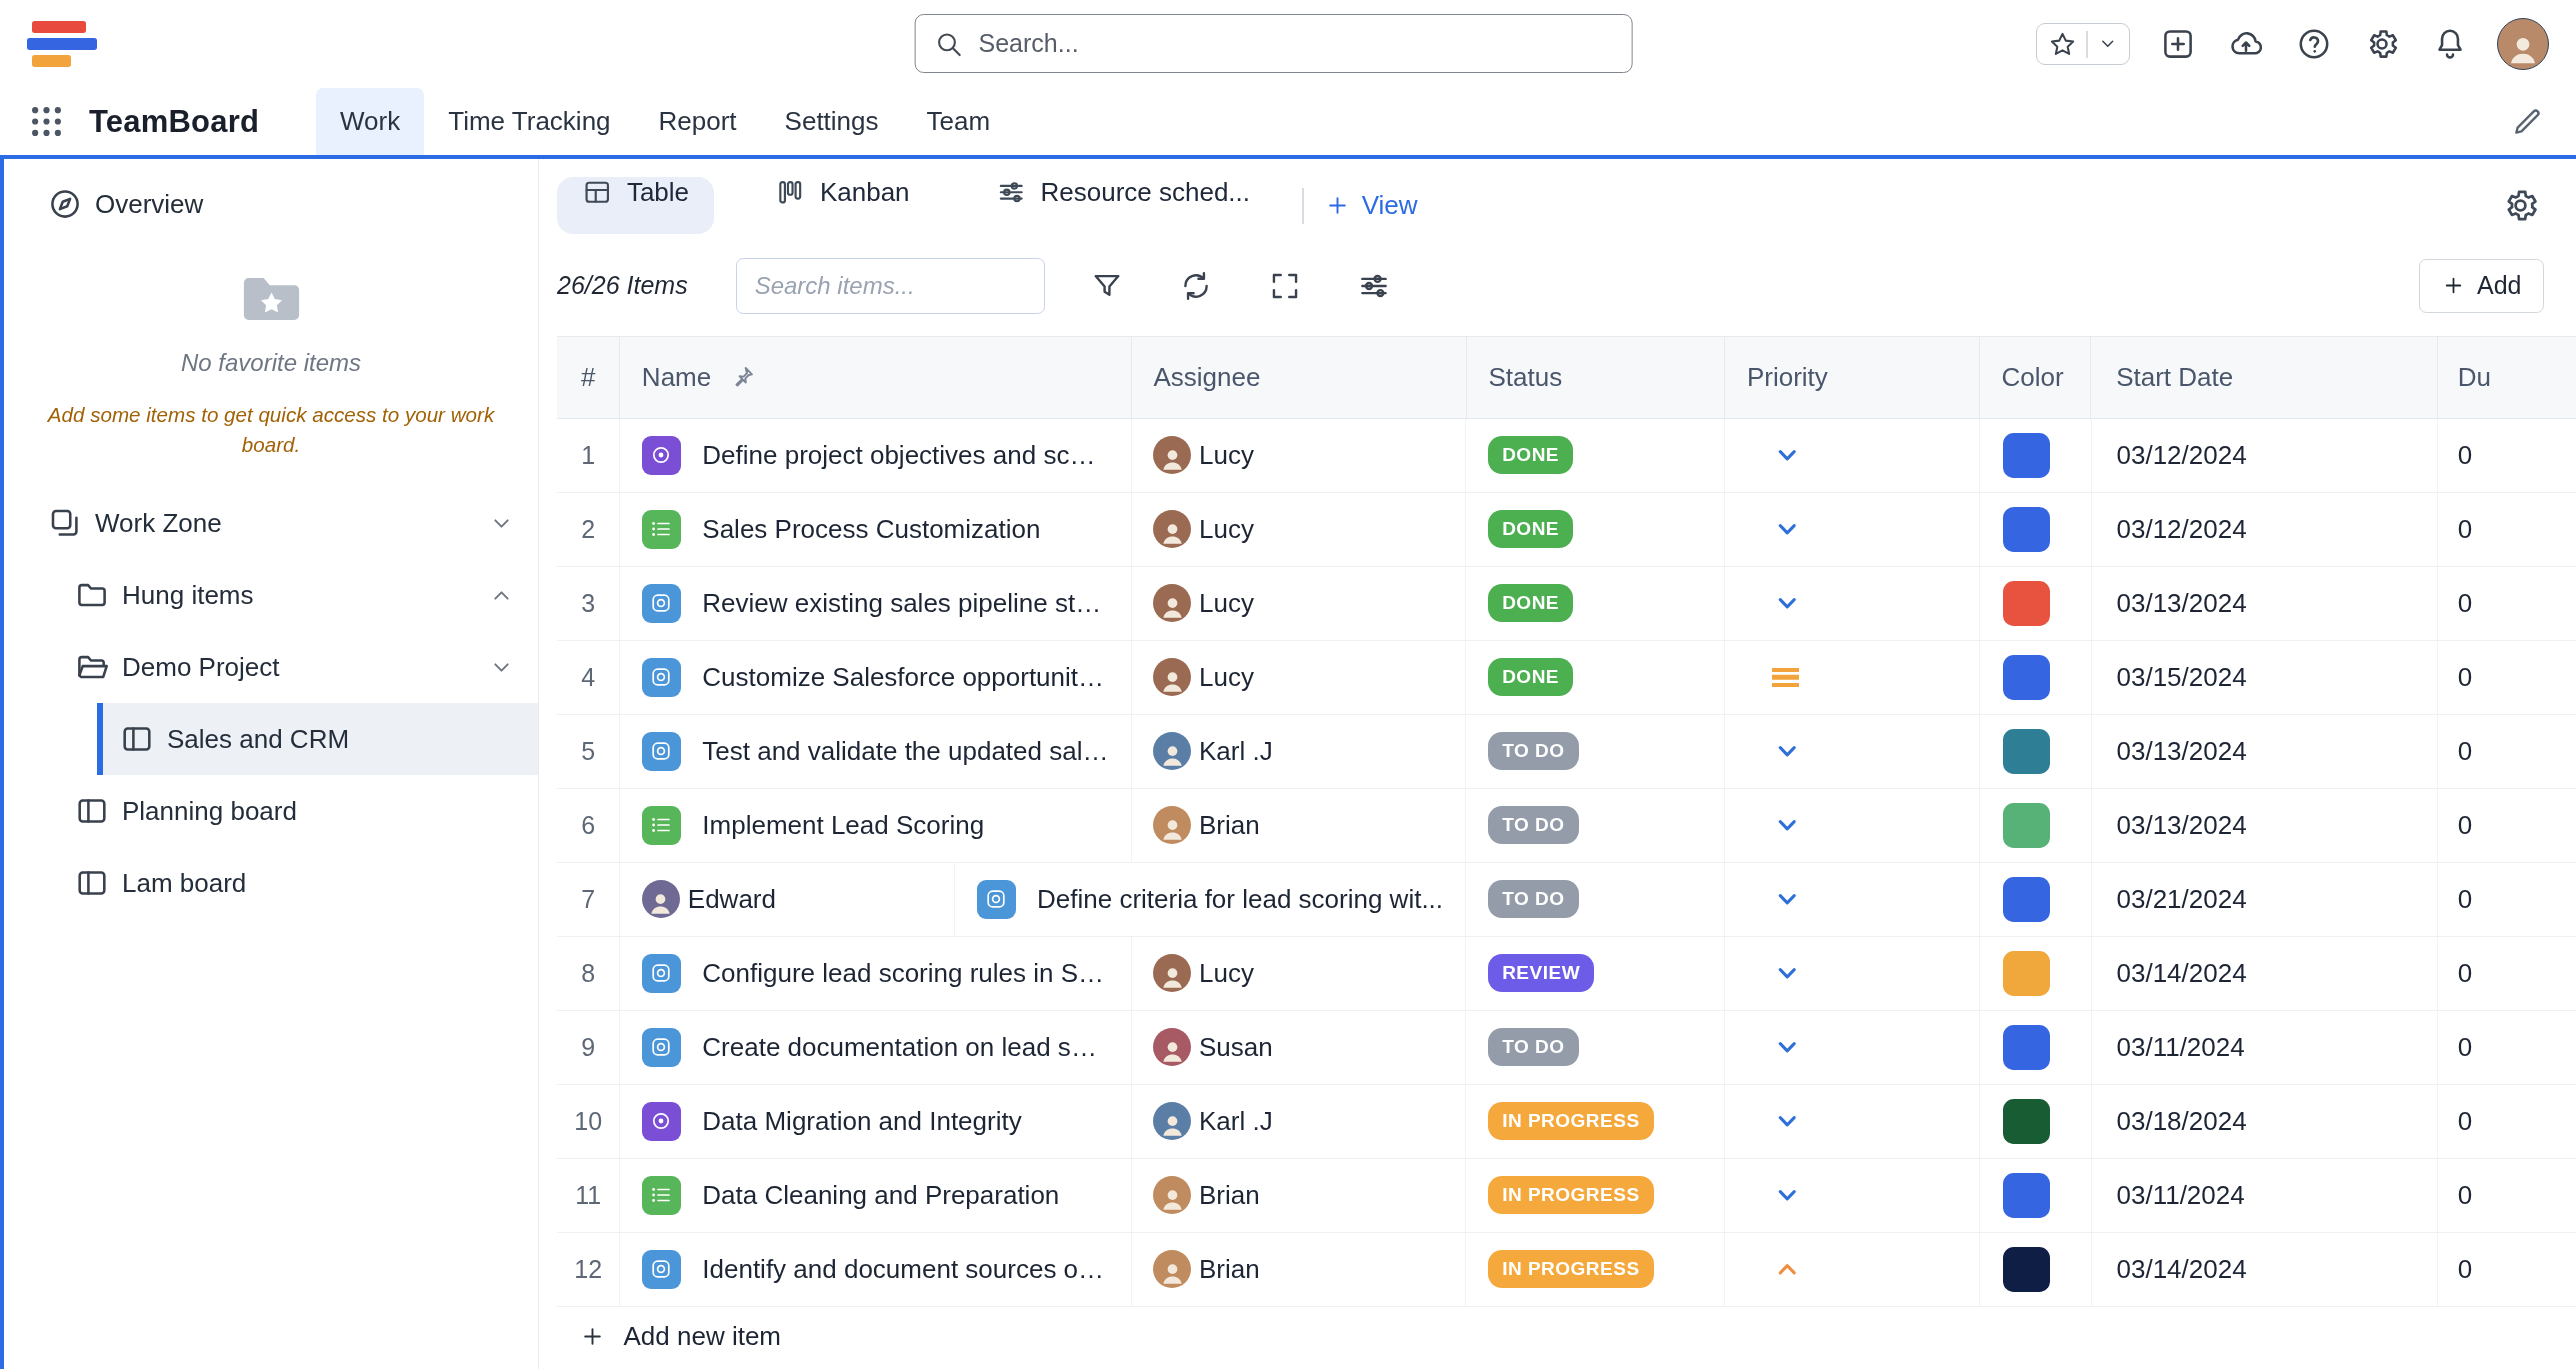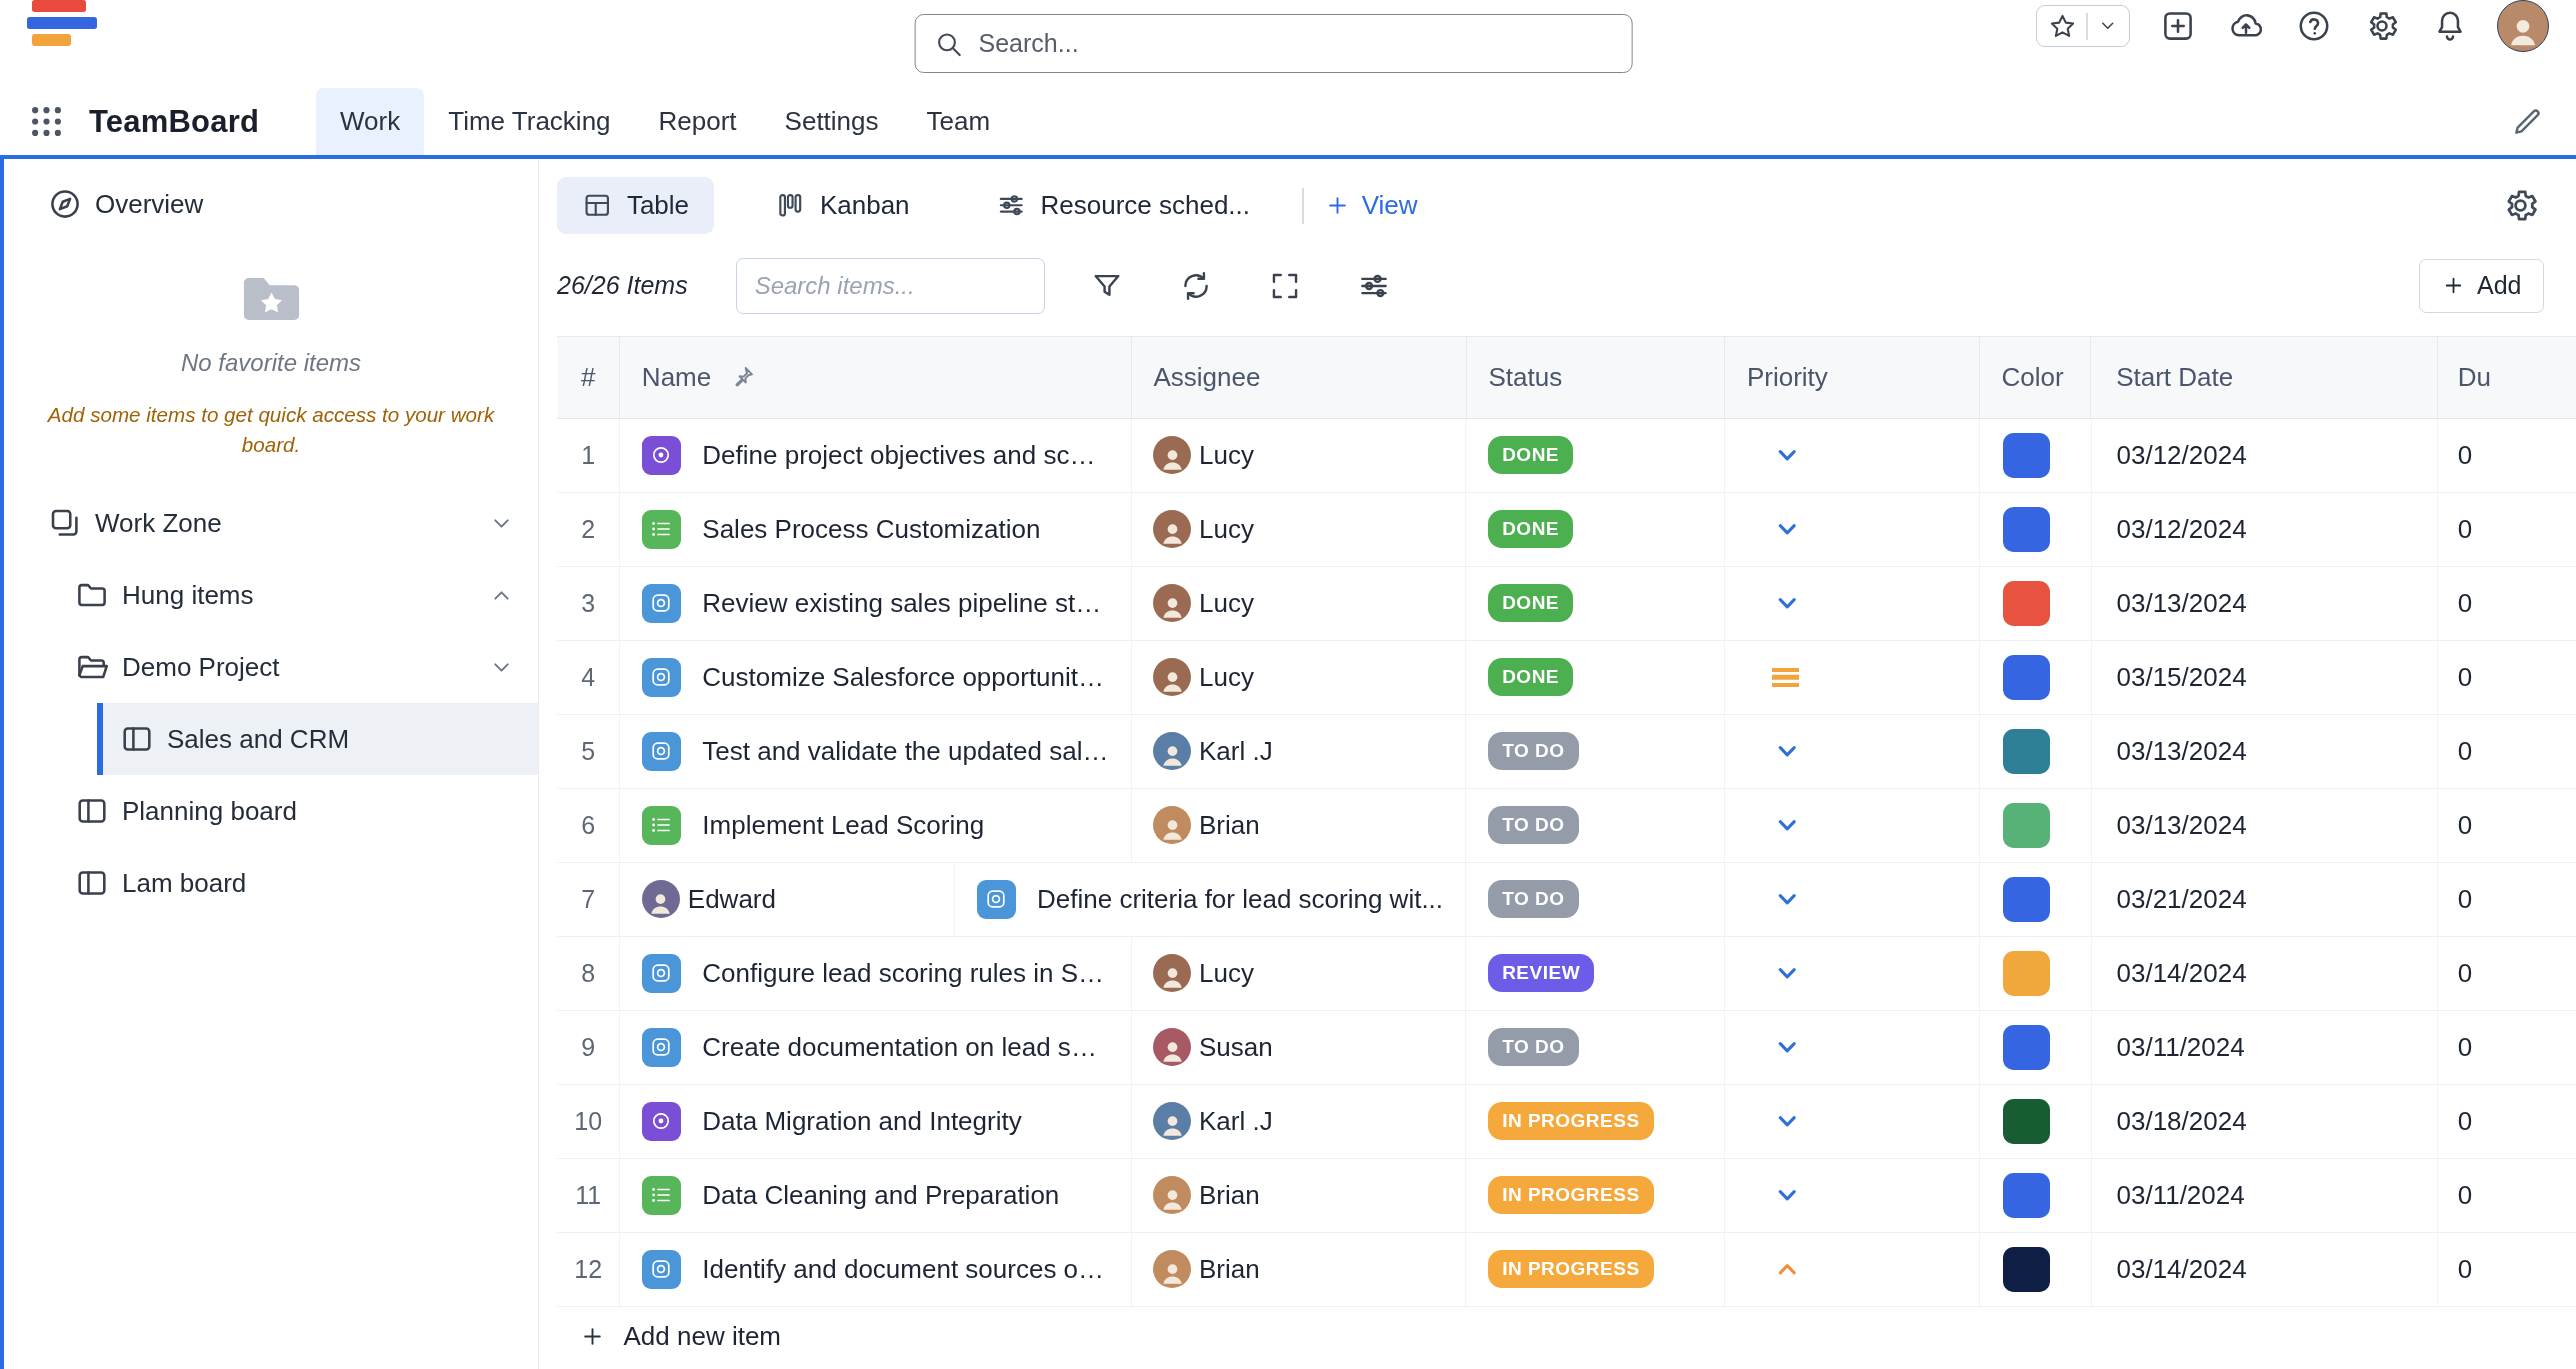--- a/index.html
+++ b/index.html
@@ -2,21 +2,21 @@
 <html style="font-size:14.4px"><head>
 <meta charset="utf-8">
 <style>
   *{box-sizing:border-box;margin:0;padding:0}
   html,body{background:#fff}
   body{font-family:"Liberation Sans","DejaVu Sans",sans-serif;color:#1f2734}
   #app{width:2576px;height:1370px;background:#fff;position:relative;overflow:hidden}
   .ic{fill:none;stroke:currentColor;stroke-width:1.7;stroke-linecap:round;stroke-linejoin:round;display:block}
 
   
-  .topbar{height:88px;display:flex;align-items:flex-start;position:relative;padding:0 27px}
+  .topbar{height:88px;display:flex;align-items:center;position:relative;padding:0 27px}
   .logo{display:flex;flex-direction:column;gap:5.4px;cursor:pointer}
   .logo .bar{height:11.7px;border-radius:2.7px}
   .b-red{width:54px;background:#e84a3e;margin-left:5.4px}
   .b-blue{width:70px;background:#3565e0}
   .b-orange{width:39px;background:#f2a33c;margin-left:5.4px}
   .search-wrap{position:absolute;left:50%;transform:translateX(-52%);top:14.4px}
   .global-search{width:718px;height:59px;border:1.8px solid #80868f;border-radius:9px;display:flex;align-items:center;gap:14.4px;padding:0 18px;background:#fff}
   .global-search svg{width:30.5px;height:30.5px;color:#444b55;flex:none}
   .global-search input{flex:1;border:0;outline:0;font-size:25px;color:#1f2734;background:transparent;font-family:inherit}
   .global-search input::placeholder{color:#565d68}
@@ -50,21 +50,21 @@
   .side-item span{white-space:nowrap}
   .fav-empty{padding:23px 41px 27px;text-align:center}
   .fav-empty .fs{width:83px;height:72px;color:#b9bfc9;margin:0 auto}
   .fav-empty-title{margin-top:14.4px;font-size:24px;font-style:italic;color:#6e7683}
   .fav-empty-hint{margin-top:23px;font-size:20.6px;font-style:italic;line-height:1.45;color:#a16207;max-width:449px;margin-left:auto;margin-right:auto}
 
   .content{flex:1;min-width:0;padding:18px 0 0 18px;position:relative;overflow:hidden}
 
   
   .views-row{display:flex;align-items:center;height:57px}
-  .view-tab{display:flex;align-items:center;gap:14.4px;height:57px;padding:0 25px;border-radius:9px;font-size:26px;color:#20293a;cursor:pointer;white-space:nowrap}
+  .view-tab{display:flex;align-items:flex-start;gap:14.4px;height:57px;padding:0 25px;border-radius:16px;font-size:26px;color:#20293a;cursor:pointer;white-space:nowrap}
   .view-tab svg{width:30.5px;height:30.5px;color:#3f4a58;flex:none}
   .view-tab.active{background:#e9eef8}
   .view-tab + .view-tab{margin-left:36px}
   .vt-divider{width:1.8px;height:36px;background:#d8dce2;margin:0 20px 0 27px}
   .add-view{display:flex;align-items:center;gap:10.8px;color:#2b6be4;font-size:26px;cursor:pointer}
   .add-view svg{width:27px;height:27px}
   .views-gear{position:absolute;right:36px;top:27px;width:39px;height:39px;color:#3f4a58;cursor:pointer}
 
   
   .toolbar{display:flex;align-items:center;margin-top:23px;height:57px}

